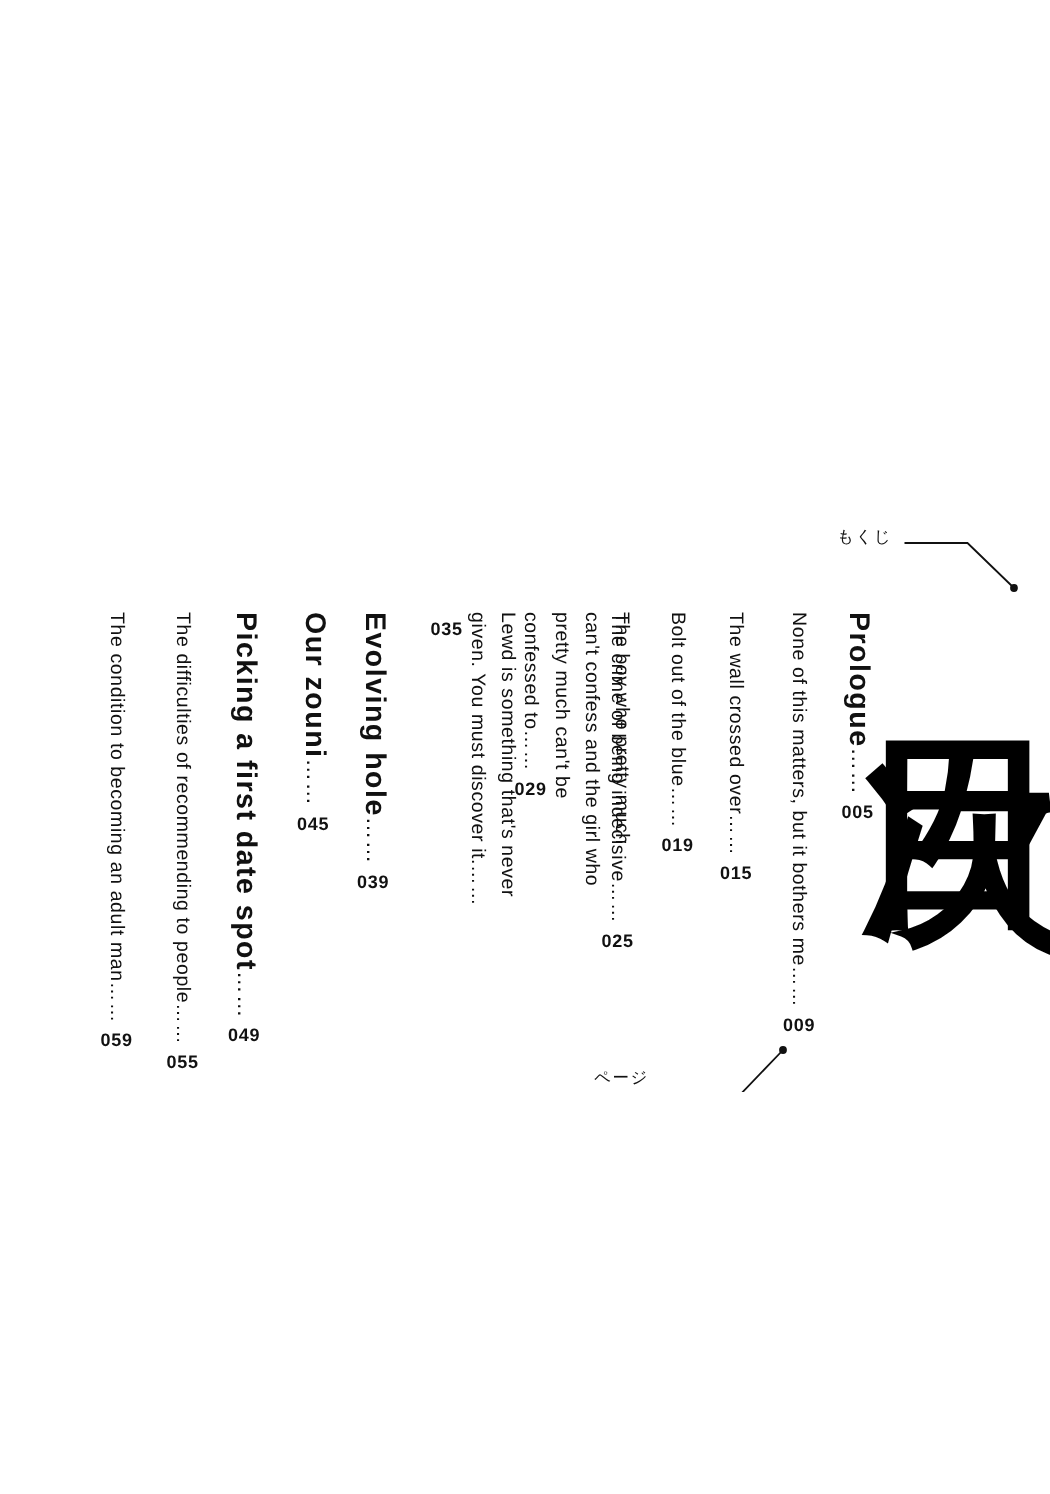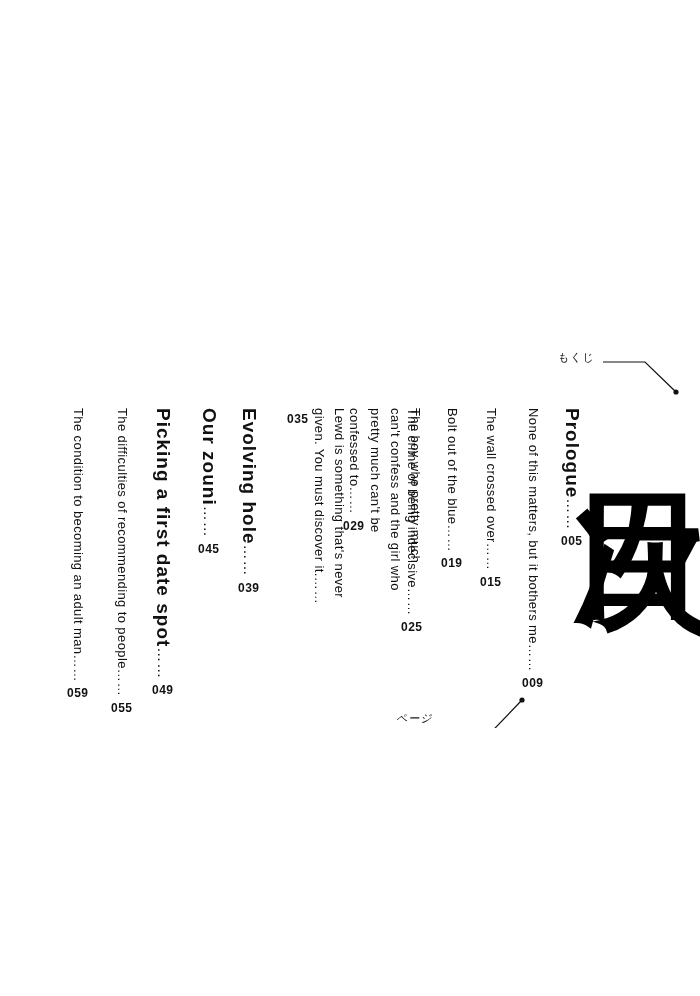--- a/index.html
+++ b/index.html
@@ -35,21 +35,21 @@
 
   
   .callout-label {
     position: absolute;
     font-size: 11px;
     letter-spacing: 1px;
     color: #111111;
     white-space: nowrap;
   }
   .callout-mokuji { left: 558px; top: 350px; }
-  .callout-page   { left: 396px; top: 711px; font-style: italic; }
+  .callout-page   { left: 396px; top: 711px; }
 
   svg.leader {
     position: absolute;
     left: 0;
     top: 0;
     width: 700px;
     height: 996px;
     pointer-events: none;
   }
 

